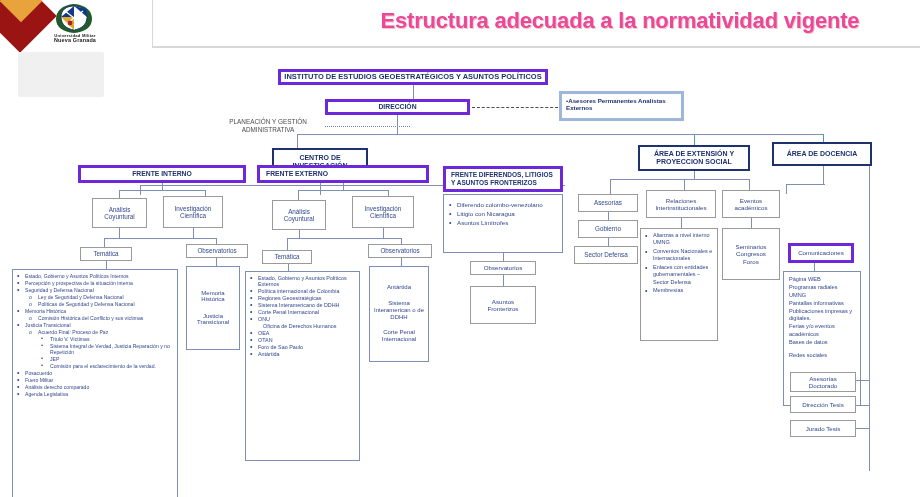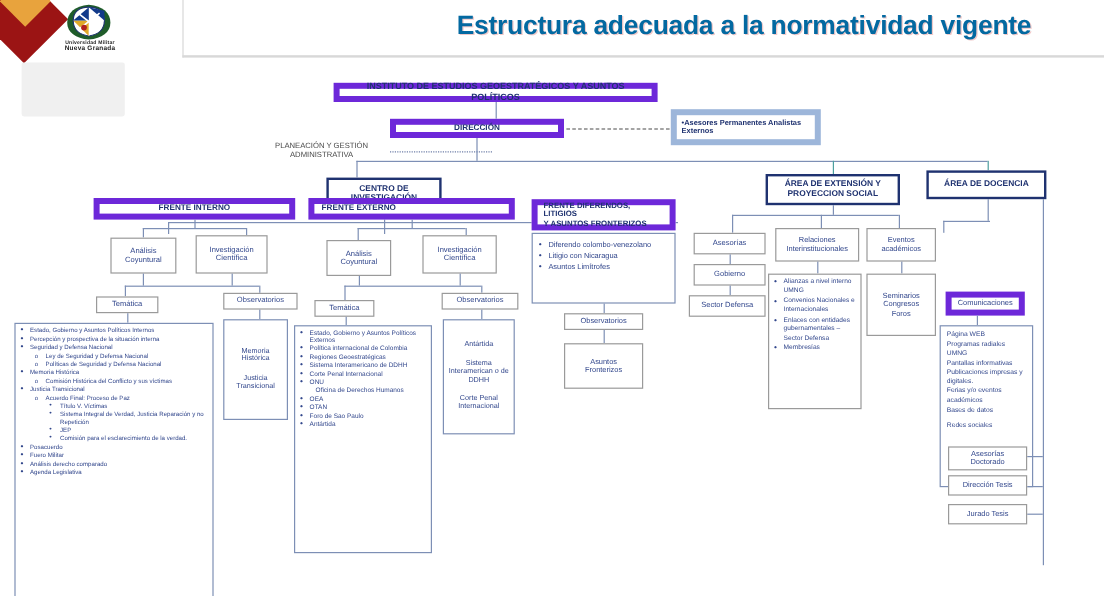--- a/index.html
+++ b/index.html
@@ -13,21 +13,21 @@
     color: #2b3a6b;
   }
 
   
   #header-bar {
     position:absolute; left:0; top:0; width:920px; height:50px;
     background:#ffffff;
   }
   #header-title {
     position:absolute; left:330px; top:4px; width:580px; height:36px;
-    font-size:22px; font-weight:bold; color:#0369a1;
+    font-size:22px; font-weight:bold; color:#ec4899;
     text-align:center; line-height:34px; letter-spacing:-0.2px;
     text-shadow: 1px 1px 0 #f0c9c9;
     white-space:nowrap;
   }
   #header-rule {
     position:absolute; left:152px; top:46px; width:768px; height:2px;
     background:#d8d8d8;
   }
   #header-sep-v {
     position:absolute; left:152px; top:0px; width:1px; height:48px;
@@ -60,21 +60,21 @@
     position:absolute; left:18px; top:52px; width:86px; height:45px;
     background:#f0f0f0; border-radius:2px;
   }
 
   
   #chart { position:absolute; left:0; top:50px; width:920px; height:447px; }
 
   
   .box {
     position:absolute;
-    border:5px solid #6d28d9;
+    border:3px solid #6d28d9;
     background:#ffffff;
     color:#32478c;
     display:flex; align-items:center; justify-content:center;
     text-align:center;
     line-height:1.18;
     padding:1px 2px;
   }
   .box.thick { border:2px solid #1f3270; }
   .box.grey  { border:1px solid #9a9a9a; }
   .box.bold  { font-weight:bold; color:#1f3270; }

